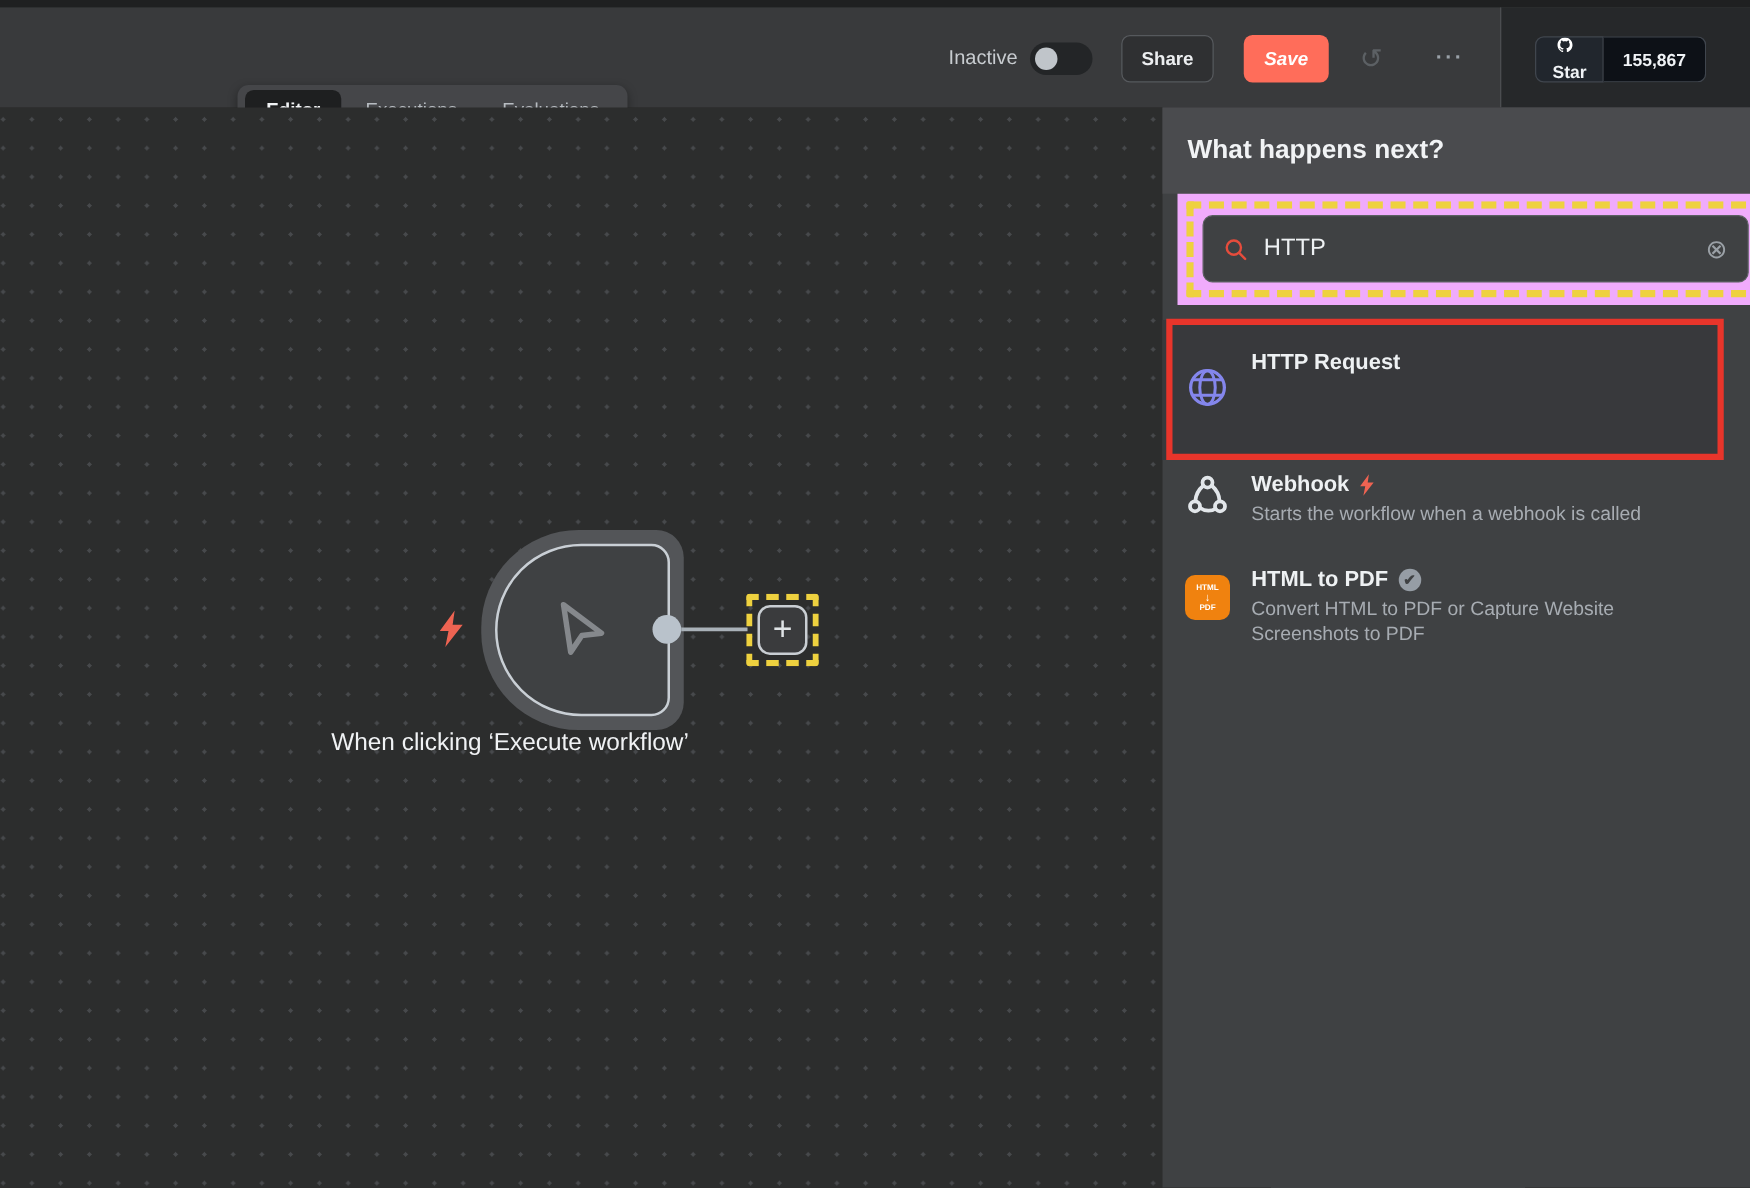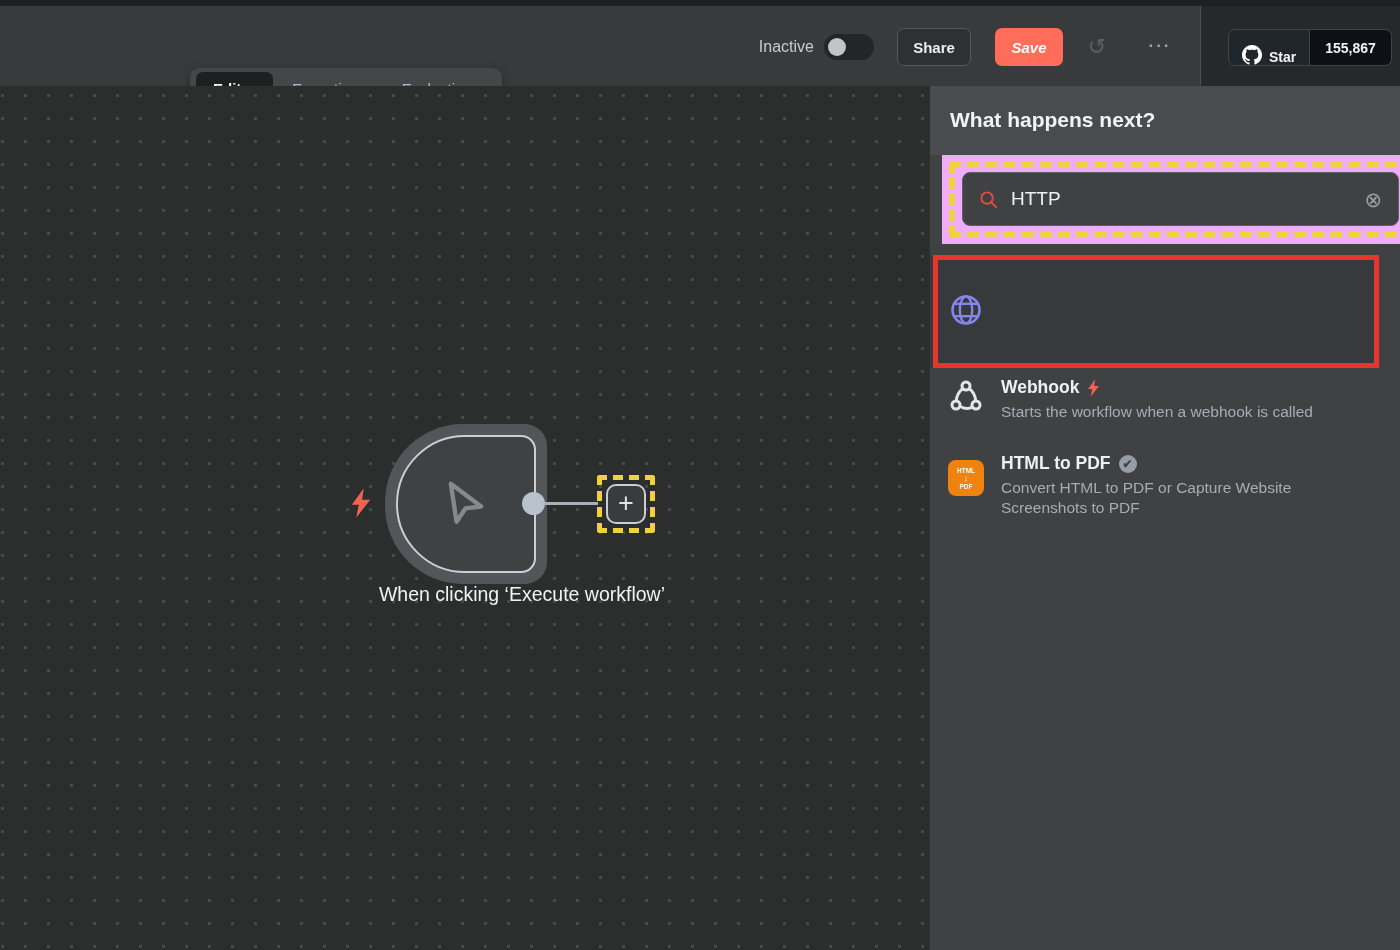--- a/index.html
+++ b/index.html
@@ -24,22 +24,22 @@
     display:flex; align-items:center; justify-content:center; cursor:pointer; }
   #save-button { left:995px; top:22px; width:68px; height:38px; background:#ff6d5a;
     border:none; border-radius:7px; color:#fff; font-size:15px; font-weight:700;
     display:flex; align-items:center; justify-content:center; cursor:pointer;font-style:italic; }
   #history-button { left:1082px; top:26px; width:30px; height:30px; color:#5c6064;
     font-size:22px; line-height:30px; text-align:center; cursor:pointer; }
   #more-button { left:1140px; top:26px; width:40px; height:30px; color:#9aa1a8;
     font-size:17px; font-weight:700; letter-spacing:2px; line-height:28px; text-align:center; cursor:pointer; }
 
   #github-widget { left:1228px; top:23px; height:37px; display:flex; cursor:pointer; }
-  #github-star-btn { display:flex; align-items:flex-end; gap:7px; padding:0 13px;
-    background:#21262d; border:1px solid #40464e; border-radius:7px 0 0 7px; }
+  #github-star-btn { display:flex; align-items:flex-start; gap:7px; padding:0 13px;
+    background:#21262d; border:1px solid #40464e; border-radius:7px 0 0 7px;flex-direction:column; }
   #github-star-btn span { color:#f0f3f6; font-size:14px; font-weight:700; }
   #github-count { display:flex; align-items:center; padding:12px 15px; background:#0d1117;
     border:1px solid #40464e; border-left:none; border-radius:0 7px 7px 0;
     color:#f0f3f6; font-size:14px; font-weight:700; }
 
   
   #tabs { left:190px; top:68px; height:40px; background:#454649; border-radius:9px;
     display:flex; align-items:center; padding:0 6px; gap:2px; box-shadow:0 3px 8px rgba(0,0,0,.35); }
   .tab { height:32px; padding:0 17px; display:flex; align-items:center; border-radius:7px;
     font-size:15px; color:#b7bcc1; cursor:pointer; }
@@ -56,21 +56,21 @@
     border-radius:70px 15px 15px 70px; background:#3f4143; border:2.5px solid #c9cfd5;
     display:flex; align-items:center; justify-content:center; cursor:pointer; }
   #bolt-canvas { left:350px; top:402px; width:22px; height:30px; }
   #node-connector { left:522px; top:406px; width:23px; height:23px; border-radius:50%; background:#b9c2cb; cursor:pointer;}
   #conn-line { left:545px; top:416px; width:53px; height:3px; background:#a9b1b8; }
   #plus-highlight { left:597px; top:389px; width:58px; height:58px;
     border:5px dashed #eed13f; border-radius:3px; display:flex; align-items:center; justify-content:center; }
   #plus-button { width:40px; height:40px; background:#3a3b3d; border:2.5px solid #c9ced3;
     border-radius:10px; color:#dfe3e6; font-size:27px; font-weight:400; line-height:34px;
     text-align:center; cursor:pointer; }
-  #node-label { left:265px; top:494px; width:400px; text-align:right; color:#f0f2f4;
+  #node-label { left:265px; top:494px; width:400px; text-align:left; color:#f0f2f4;
     font-size:19.5px; font-weight:500; line-height:28.5px; cursor:pointer; }
 
   
   #panel { left:930px; top:86px; width:470px; height:864px; background:#3f4143; }
   #panel-header { position:absolute; left:0; top:0; width:470px; height:69px; background:#4a4b4e; }
   #panel-title { position:absolute; left:20px; top:22px; color:#f1f3f5; font-size:21px; font-weight:700; }
 
   #search-section { position:absolute; left:12px; top:69px; width:470px; height:89px; background:#f0abfc; }
   #search-highlight { position:absolute; left:7px; top:6px; width:466px; height:77px;
     border:6px dashed #eed13f; border-radius:2px; }
@@ -174,20 +174,23 @@
   </div>
 
   <div id="item-0" class="node-item">
     <svg class="item-icon" viewBox="0 0 36 36">
       <circle cx="18" cy="18" r="13.5" fill="none" stroke="#8486ec" stroke-width="2.6"></circle>
       <ellipse cx="18" cy="18" rx="6.2" ry="13.5" fill="none" stroke="#8486ec" stroke-width="2.4"></ellipse>
       <line x1="6" y1="11.8" x2="30" y2="11.8" stroke="#8486ec" stroke-width="2.4"></line>
       <line x1="6" y1="24.2" x2="30" y2="24.2" stroke="#8486ec" stroke-width="2.4"></line>
     </svg>
     <div class="item-body">
+      <div class="item-title-row">
+        <span class="item-title">HTTP Request</span>
+      </div>
     </div>
   </div>
   <div id="red-highlight"></div>
 
   <div id="item-1" class="node-item">
     <svg class="item-icon" viewBox="0 0 36 36">
       <g fill="none" stroke="#e2e6ea" stroke-width="3" stroke-linecap="round">
         <circle cx="18" cy="8" r="4"></circle>
         <circle cx="8" cy="27" r="4"></circle>
         <circle cx="28" cy="27" r="4"></circle>

